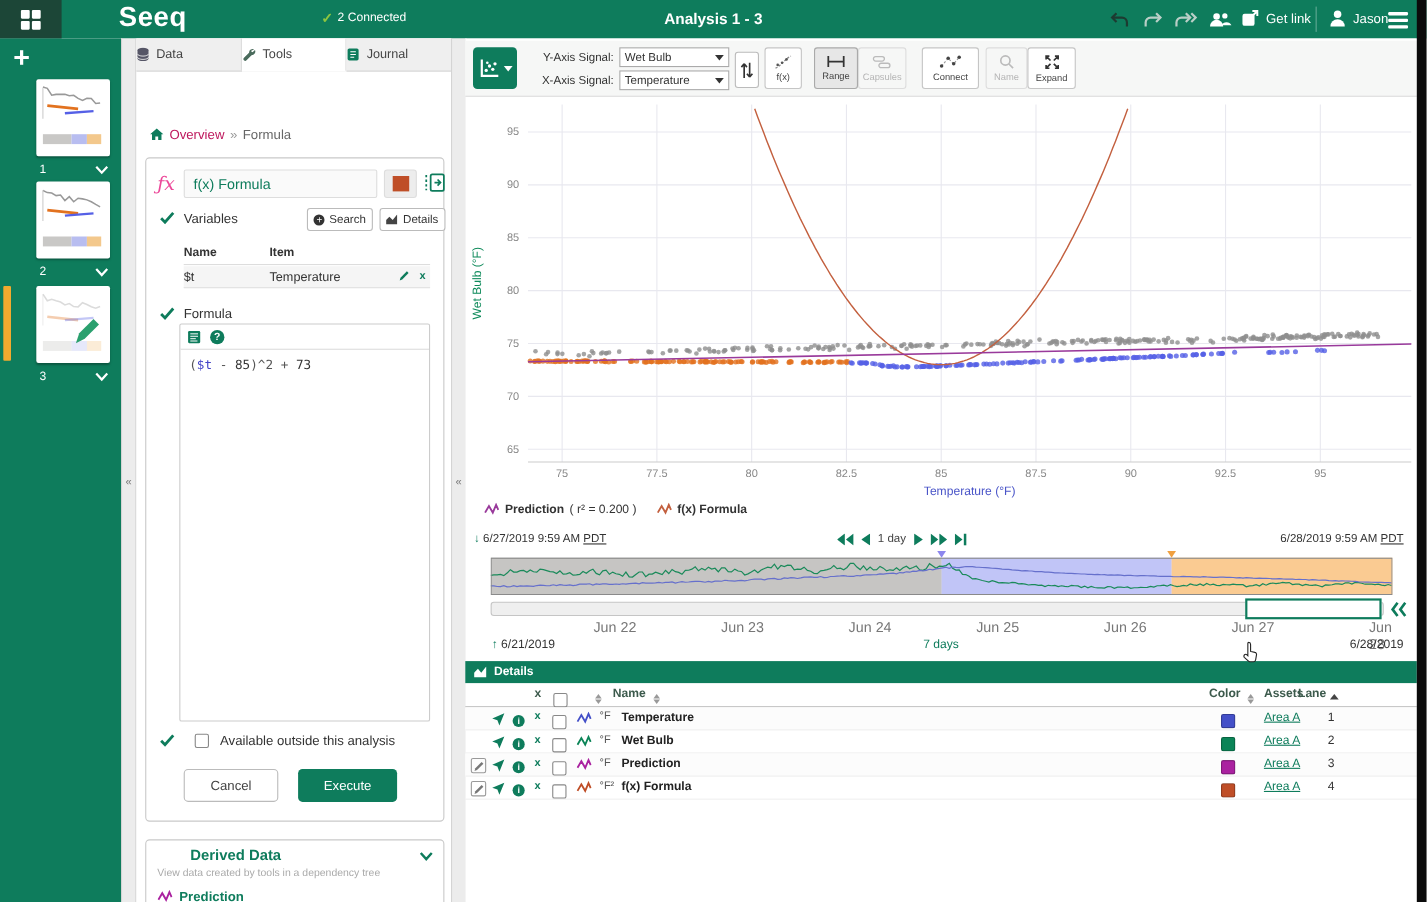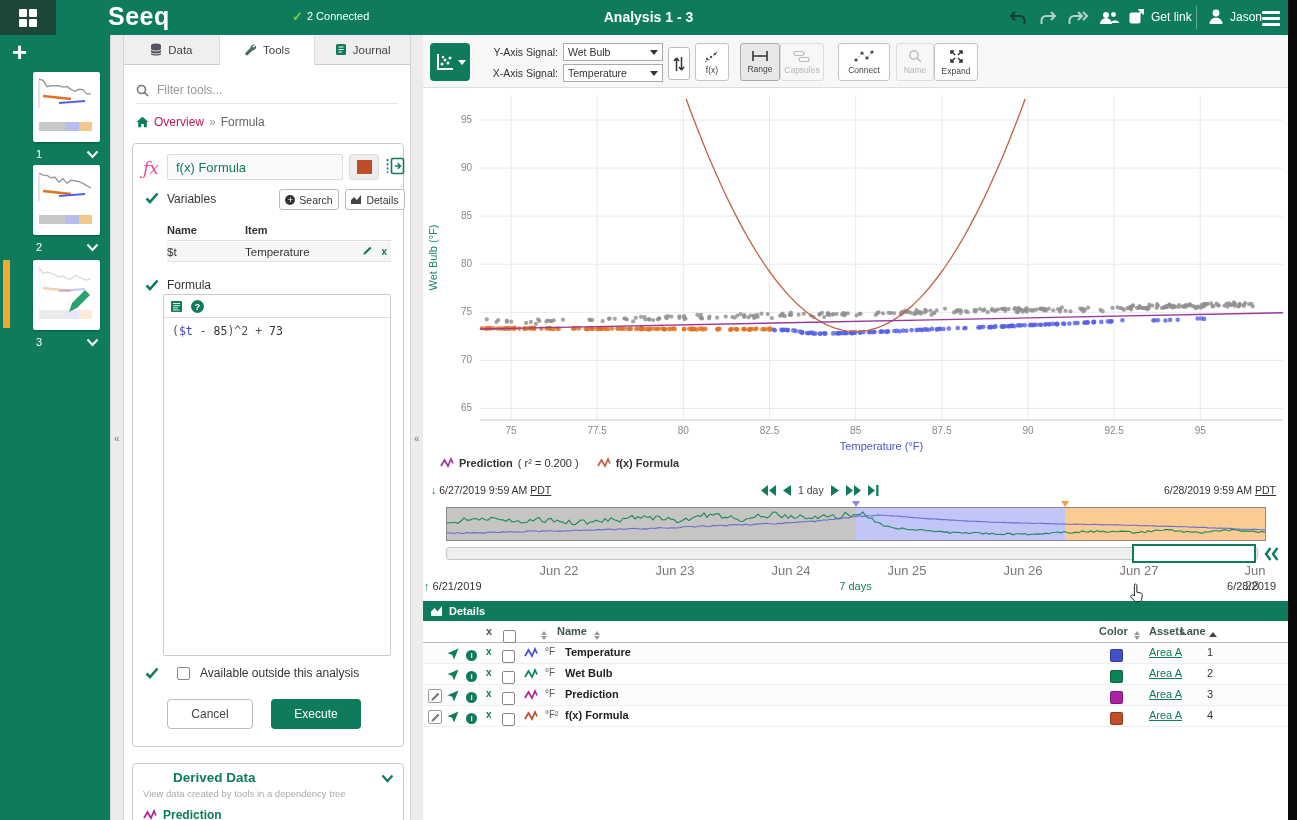--- a/index.html
+++ b/index.html
@@ -24,21 +24,21 @@
   .plusbtn{left:12px;top:4px;color:#fff;font-size:26px;font-weight:700;line-height:26px;}
   .wscard{left:33px;width:67px;background:#fff;border-radius:2px;box-shadow:0 1px 2px rgba(0,0,0,.3);}
   .wslabel{color:#fff;font-size:11px;}
   .activebar{left:3px;width:7px;background:#f2aa2e;border-radius:1px;}
   
   .gutter{top:35px;width:14px;height:785px;background:#ececec;border-left:1px solid #d4d4d4;border-right:1px solid #d4d4d4;box-sizing:border-box;}
   .gutter span{position:absolute;top:398px;left:3px;color:#777;font-size:10px;}
   
   .panel{left:124px;top:35px;width:286px;height:785px;background:#fff;}
   .tabs{left:0;top:0;width:286px;height:30px;display:flex;background:#efefef;border-bottom:1px solid #ccc;box-sizing:border-box;}
-  .tab{flex:1;display:flex;align-items:center;justify-content:center;gap:6px;font-size:11.5px;color:#444;
+  .tab{flex:1;display:flex;align-items:center;justify-content:flex-start;gap:6px;font-size:11.5px;color:#444;
        border-right:1px solid #ddd;background:#efefef;}
   .tab.active{background:#fff;border-bottom:1px solid #fff;margin-bottom:-1px;}
   .filterrow{left:12px;top:42px;width:262px;height:26px;display:flex;align-items:center;gap:8px;color:#999;font-size:12px;
              border-bottom:1px solid #e6e6e6;}
   .crumb{left:12px;top:80px;display:flex;align-items:center;gap:5px;font-size:12px;color:#666;}
   .crumb .root{color:#be185d;}
   .toolcard{left:8px;top:108px;width:270px;height:602px;border:1px solid #c9c9c9;border-radius:4px;background:#fff;}
   .fxglyph{left:10px;top:14px;font-family:"DejaVu Serif",serif;font-style:italic;font-size:17px;color:#ec4899;}
   .nameinput{left:34px;top:10px;width:176px;height:26px;background:#fafafa;border:1px solid #ddd;border-radius:2px;
              box-sizing:border-box;display:flex;align-items:center;padding-left:8px;color:#0e7c5c;font-size:13px;}
@@ -242,27 +242,20 @@
           </svg>
         <span>Tools</span>
       </div>
       <div class="tab" style="border-right:none">
         <svg width="12" height="13" viewBox="0 0 12 13">
             <rect x="1" y="1" width="10" height="11" rx="1.5" fill="#0e7c5c"></rect>
             <path d="M3.5 4 H8.5 M3.5 6.5 H8.5 M3.5 9 H7" stroke="#fff" stroke-width="1" fill="none"></path>
           </svg>
         <span>Journal</span>
       </div>
-    </div>
-    <div class="abs filterrow">
-      <svg width="13" height="13" viewBox="0 0 13 13">
-          <circle cx="5.5" cy="5.5" r="4" fill="none" stroke="#777" stroke-width="1.6"></circle>
-          <path d="M8.6 8.6 L12 12" stroke="#777" stroke-width="1.6"></path>
-        </svg>
-      <span>Filter tools...</span>
     </div>
     <div class="abs crumb">
       <svg width="13" height="12" viewBox="0 0 13 12">
           <path d="M.5 6 L6.5 .8 L12.5 6 H10.8 V11.2 H7.8 V8 H5.2 V11.2 H2.2 V6 Z" fill="#0e7c5c"></path>
         </svg>
       <span class="root">Overview</span>
       <span style="color:#999">»</span>
       <span>Formula</span>
     </div>
 
@@ -1126,21 +1119,21 @@
         <span style="left: 113px;">Jun 22</span>
         <span style="left: 229px;">Jun 23</span>
         <span style="left: 345px;">Jun 24</span>
         <span style="left: 461px;">Jun 25</span>
         <span style="left: 577px;">Jun 26</span>
         <span style="left: 693px;">Jun 27</span>
         <span style="left: 809px;">Jun 28</span>
       </div>
 
     <div class="abs botrow">
-      <span class="abs" style="left:1px"><span class="grn">↑</span> <span>6/21/2019</span></span>
+      <span class="abs" style="left:24px"><span class="grn">↑</span> <span>6/21/2019</span></span>
       <span class="abs grn" style="left:0;width:865px;text-align:center">7 days</span>
       <span class="abs" style="right:12px">6/28/2019</span>
     </div>
 
     <div class="abs detailsbar">
       <svg width="12" height="10" viewBox="0 0 12 10">
           <path d="M0 10 V5.5 L3.5 2 L6.5 5.5 L11 0 V10 Z" fill="#fff"></path>
         </svg>
       <span>Details</span>
     </div>

